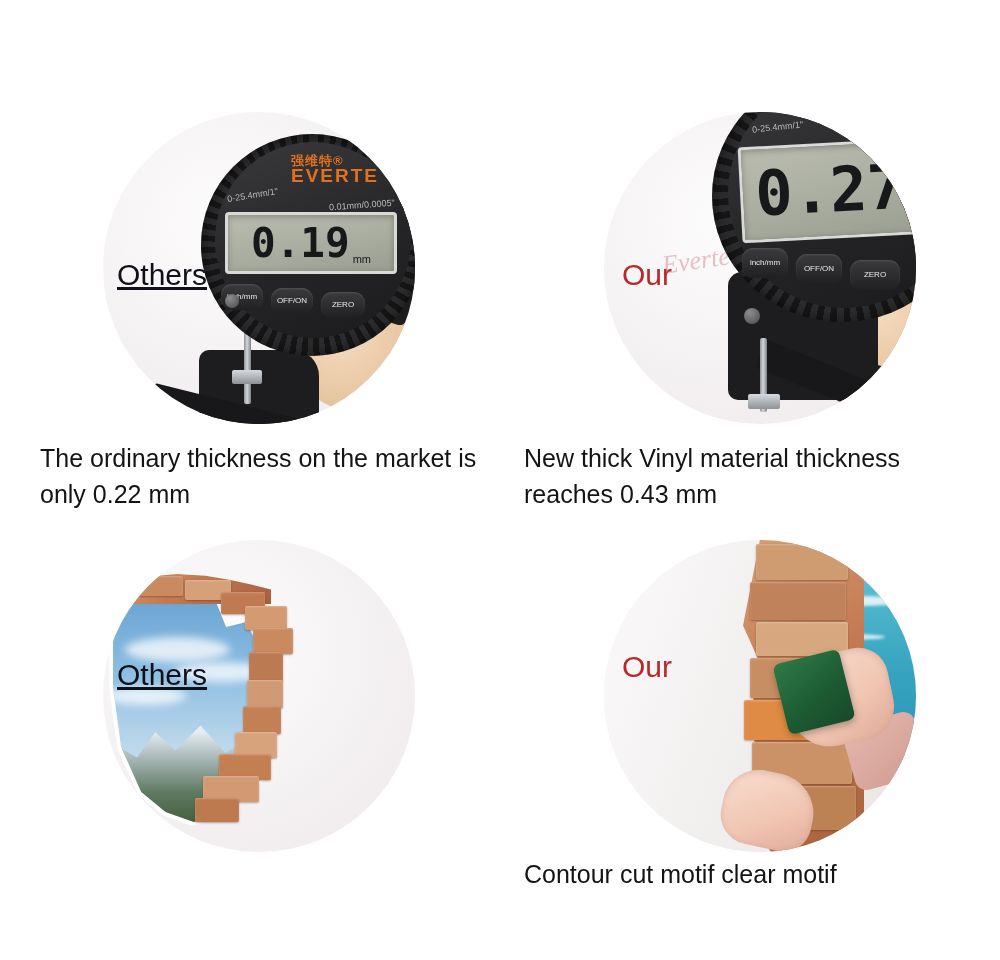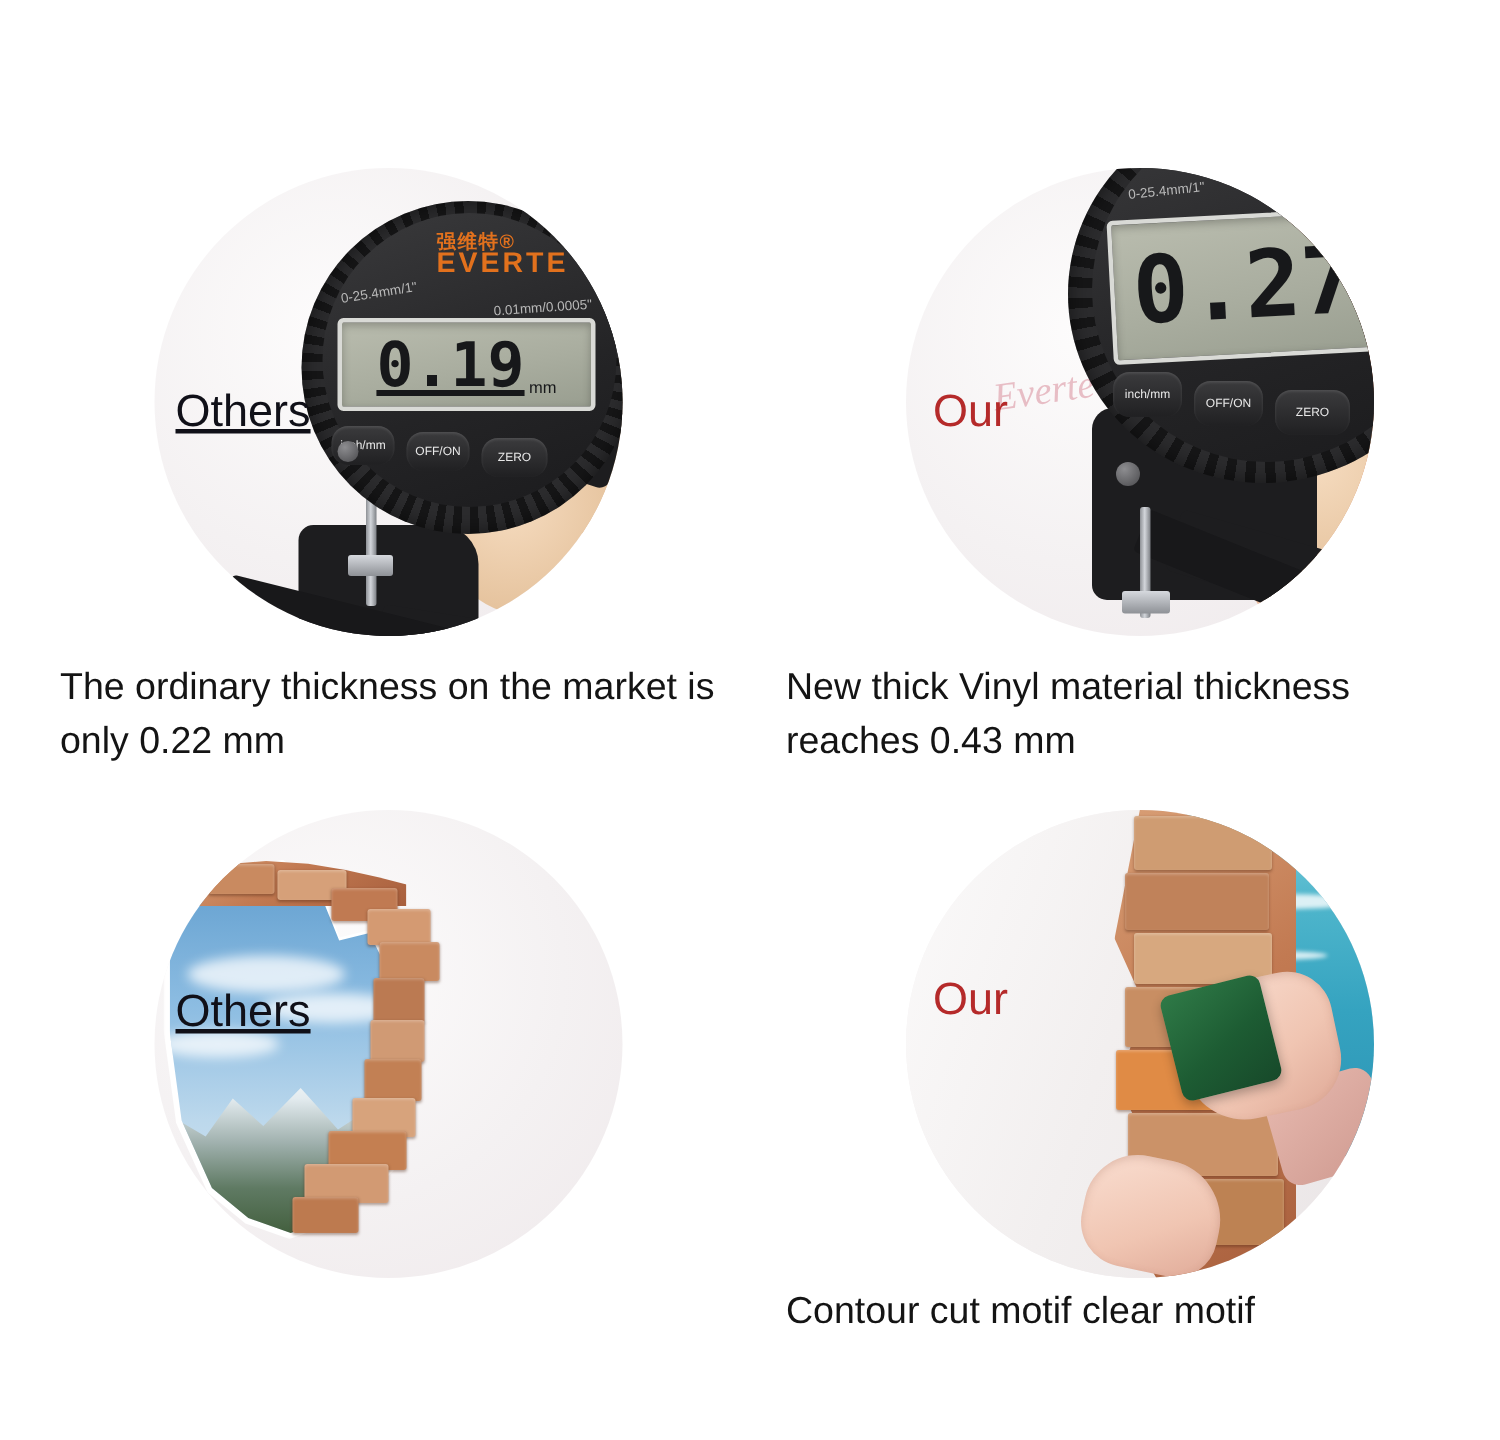--- a/index.html
+++ b/index.html
@@ -249,21 +249,21 @@
 
             <div class="screw" style="left:122px; top:182px; width:14px; height:14px; z-index:6;"></div>
 
             <div class="dial-body" style="left:98px; top:22px; width:222px; height:222px;"></div>
             <div class="dial-face" style="left:112px; top:30px; width:196px; height:196px;"></div>
             <div class="brand-cn" style="left:188px; top:40px;">强维特®</div>
             <div class="brand-en" style="left:188px; top:53px;">EVERTE</div>
             <div class="spec-txt" style="left:124px; top:78px; transform:rotate(-9deg);">0-25.4mm/1"</div>
             <div class="spec-txt" style="left:226px; top:88px; transform:rotate(-4deg);">0.01mm/0.0005"</div>
             <div class="lcd" style="left:122px; top:100px; width:172px; height:62px;">
-              <span class="lcd-value" style="font-size:41px;text-decoration:underline;">0.19</span>
+              <span class="lcd-value" style="font-size:41px;">0.19</span>
               <span class="lcd-unit" style="font-size:11px; margin-left:3px; margin-bottom:6px;">mm</span>
             </div>
             <div class="btn-pill" style="left:118px; top:172px; width:42px; height:26px;">inch/mm</div>
             <div class="btn-pill" style="left:168px; top:176px; width:42px; height:26px;">OFF/ON</div>
             <div class="btn-pill" style="left:218px; top:180px; width:44px; height:26px;">ZERO</div>
           </div>
           <div class="badge badge-others" style="left:14px; top:148px;">Others</div>
         </div>
       </div>
       <div class="caption">The ordinary thickness on the market is only 0.22 mm</div>

